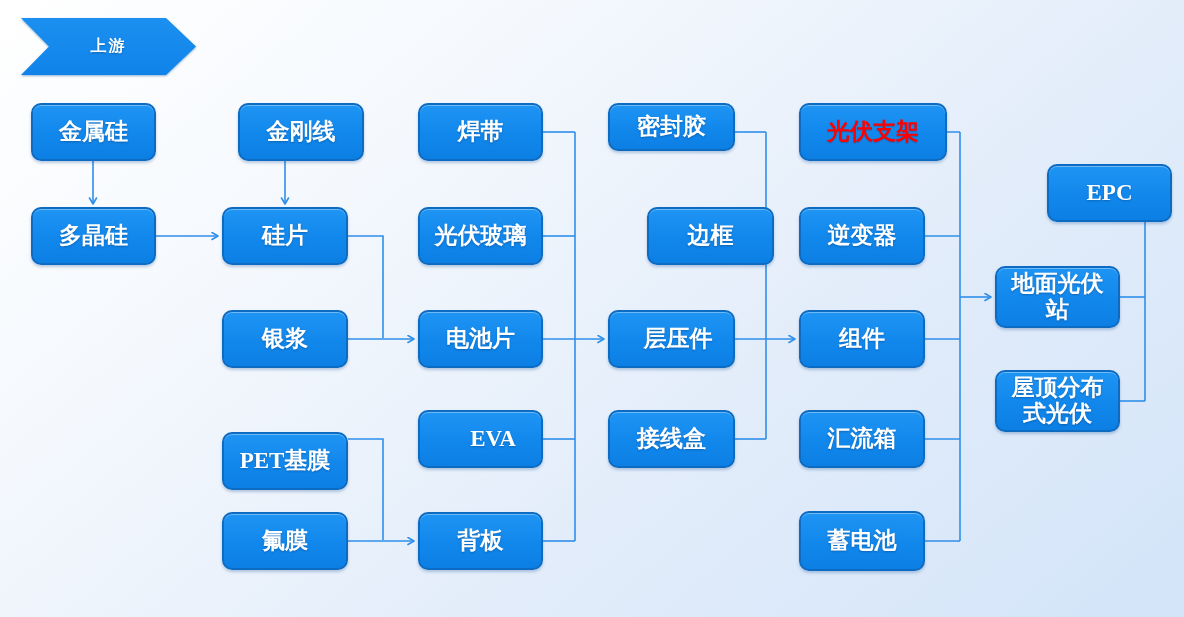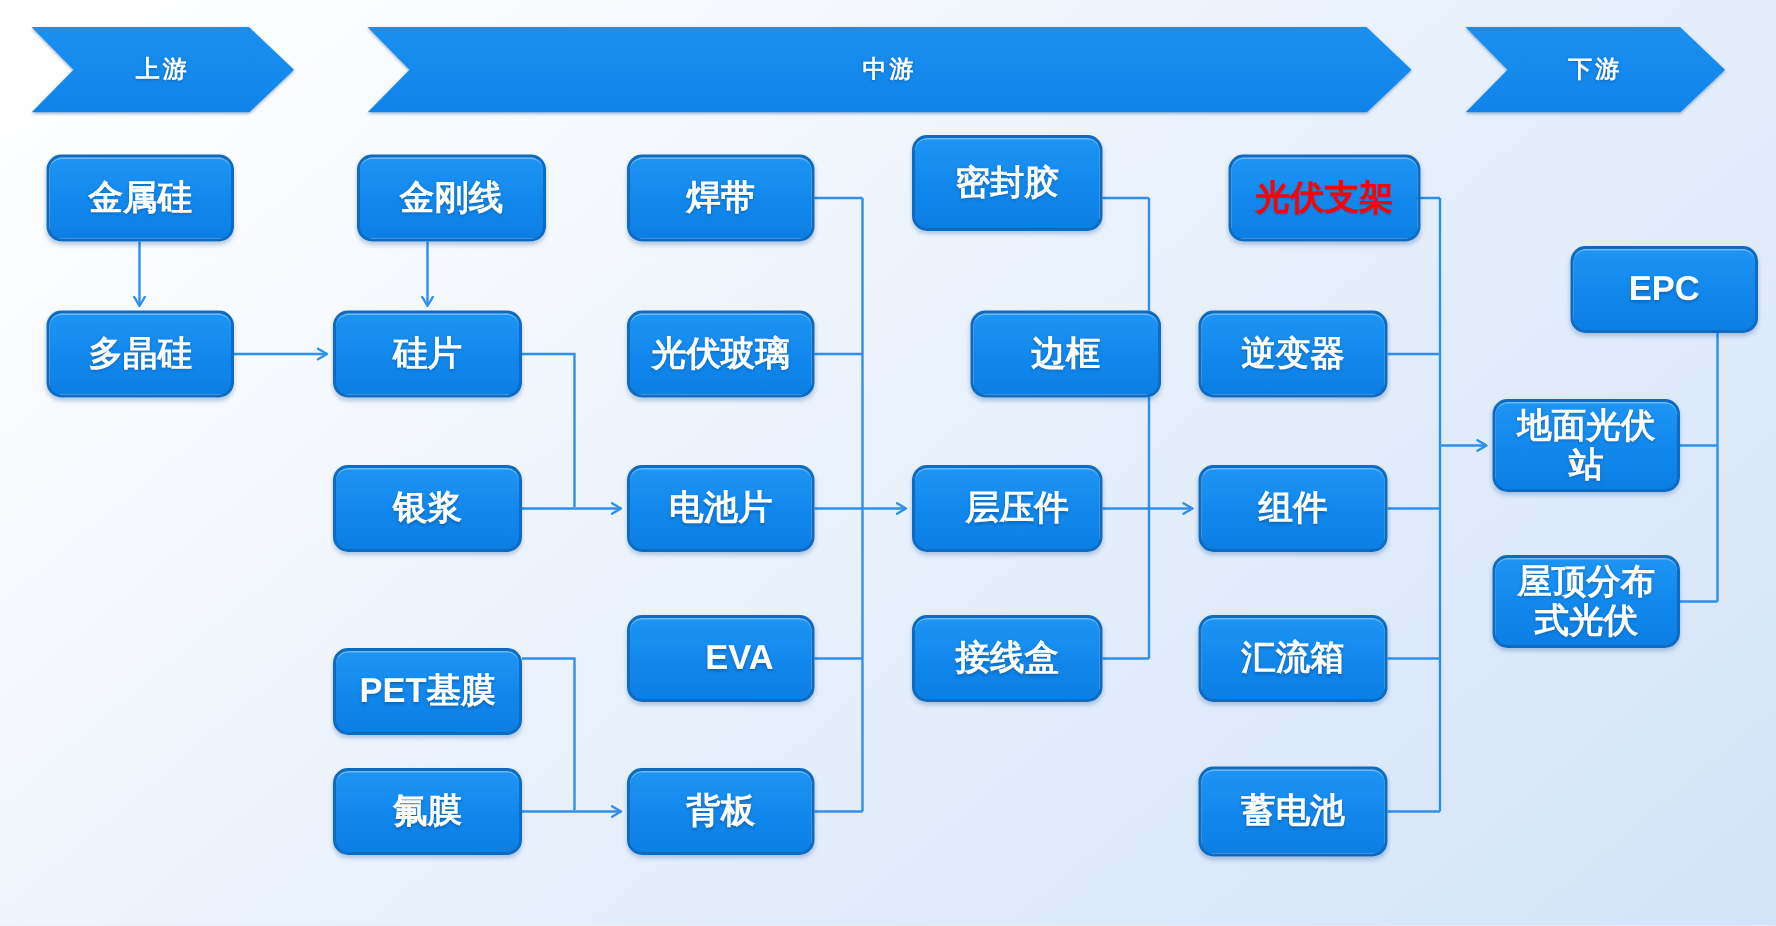--- a/index.html
+++ b/index.html
@@ -30,20 +30,21 @@
   .node{
     position:absolute;box-sizing:border-box;
     background:linear-gradient(180deg,#1e95f4 0%,var(--box-fill,#1187ec) 55%,#0c7fe4 100%);
     border:2px solid var(--box-border,#0d6bc2);
     border-radius:10px;
     display:flex;align-items:center;justify-content:center;
     color:var(--node-text,#ffffff);font-size:23px;font-weight:bold;
     text-align:center;line-height:1.12;white-space:pre-line;
     text-shadow:0 1px 2px rgba(0,40,90,0.35);
     box-shadow:inset 0 1px 0 rgba(255,255,255,0.35),0 2px 3px rgba(20,80,150,0.28);
+    font-family:Liberation Serif, serif;
   }
   .node.highlight{color:var(--highlight-text,#ff0000);text-shadow:0 1px 1px rgba(120,0,20,0.3);}
 </style>
 </head>
 <body>
 
 <div class="canvas">
 
   <svg class="connectors" viewBox="0 0 1184 617" width="1184" height="617" xmlns="http://www.w3.org/2000/svg">
     <defs>
@@ -82,49 +83,39 @@
         <polyline points="735,339 795,339" fill="none" stroke="#2F8FEA" stroke-width="1.6" marker-end="url(#arrowhead)"></polyline>
         <polyline points="960,297 991,297" fill="none" stroke="#2F8FEA" stroke-width="1.6" marker-end="url(#arrowhead)"></polyline>
       </g>
   </svg>
 
   <div class="banner-wrap banner-upstream">
     <div class="banner">
       <span>上游</span>
     </div>
   </div>
-  <div class="banner-wrap banner-midstream">
-    <div class="banner">
-      <span>中游</span>
-    </div>
-  </div>
-  <div class="banner-wrap banner-downstream">
-    <div class="banner">
-      <span>下游</span>
-    </div>
-  </div>
 
   <div id="node-layer">
       <div class="node" style="left: 31px; top: 103px; width: 125px; height: 58px;">金属硅</div>
       <div class="node" style="left: 31px; top: 207px; width: 125px; height: 58px;">多晶硅</div>
       <div class="node" style="left: 222px; top: 103px; width: 126px; height: 58px; margin-left: 16px;">金刚线</div>
       <div class="node" style="left: 222px; top: 207px; width: 126px; height: 58px;">硅片</div>
       <div class="node" style="left: 222px; top: 310px; width: 126px; height: 58px;">银浆</div>
       <div class="node" style="left: 222px; top: 432px; width: 126px; height: 58px;">PET基膜</div>
       <div class="node" style="left: 222px; top: 512px; width: 126px; height: 58px;">氟膜</div>
       <div class="node" style="left: 418px; top: 103px; width: 125px; height: 58px;">焊带</div>
       <div class="node" style="left: 418px; top: 207px; width: 125px; height: 58px;">光伏玻璃</div>
       <div class="node" style="left: 418px; top: 310px; width: 125px; height: 58px;">电池片</div>
       <div class="node" style="left: 418px; top: 410px; width: 125px; height: 58px; padding-left: 25px;">EVA</div>
       <div class="node" style="left: 418px; top: 512px; width: 125px; height: 58px;">背板</div>
-      <div class="node" style="left: 608px; top: 90px; width: 127px; height: 64px;">密封胶</div>
+      <div class="node" style="left: 608px; top: 103px; width: 127px; height: 48px;">密封胶</div>
       <div class="node" style="left: 608px; top: 207px; width: 127px; height: 58px; margin-left: 39px;">边框</div>
       <div class="node" style="left: 608px; top: 310px; width: 127px; height: 58px; padding-left: 13px;">层压件</div>
       <div class="node" style="left: 608px; top: 410px; width: 127px; height: 58px;">接线盒</div>
-      <div class="node highlight" style="left: 819px; top: 103px; width: 128px; height: 58px;">光伏支架</div>
+      <div class="node highlight" style="left: 799px; top: 103px; width: 148px; height: 58px;">光伏支架</div>
       <div class="node" style="left: 799px; top: 207px; width: 126px; height: 58px;">逆变器</div>
       <div class="node" style="left: 799px; top: 310px; width: 126px; height: 58px;">组件</div>
       <div class="node" style="left: 799px; top: 410px; width: 126px; height: 58px;">汇流箱</div>
       <div class="node" style="left: 799px; top: 511px; width: 126px; height: 60px;">蓄电池</div>
       <div class="node" style="left: 1047px; top: 164px; width: 125px; height: 58px;">EPC</div>
       <div class="node" style="left: 995px; top: 266px; width: 125px; height: 62px;">地面光伏
 站</div>
       <div class="node" style="left: 995px; top: 370px; width: 125px; height: 62px;">屋顶分布
 式光伏</div>
     </div>

